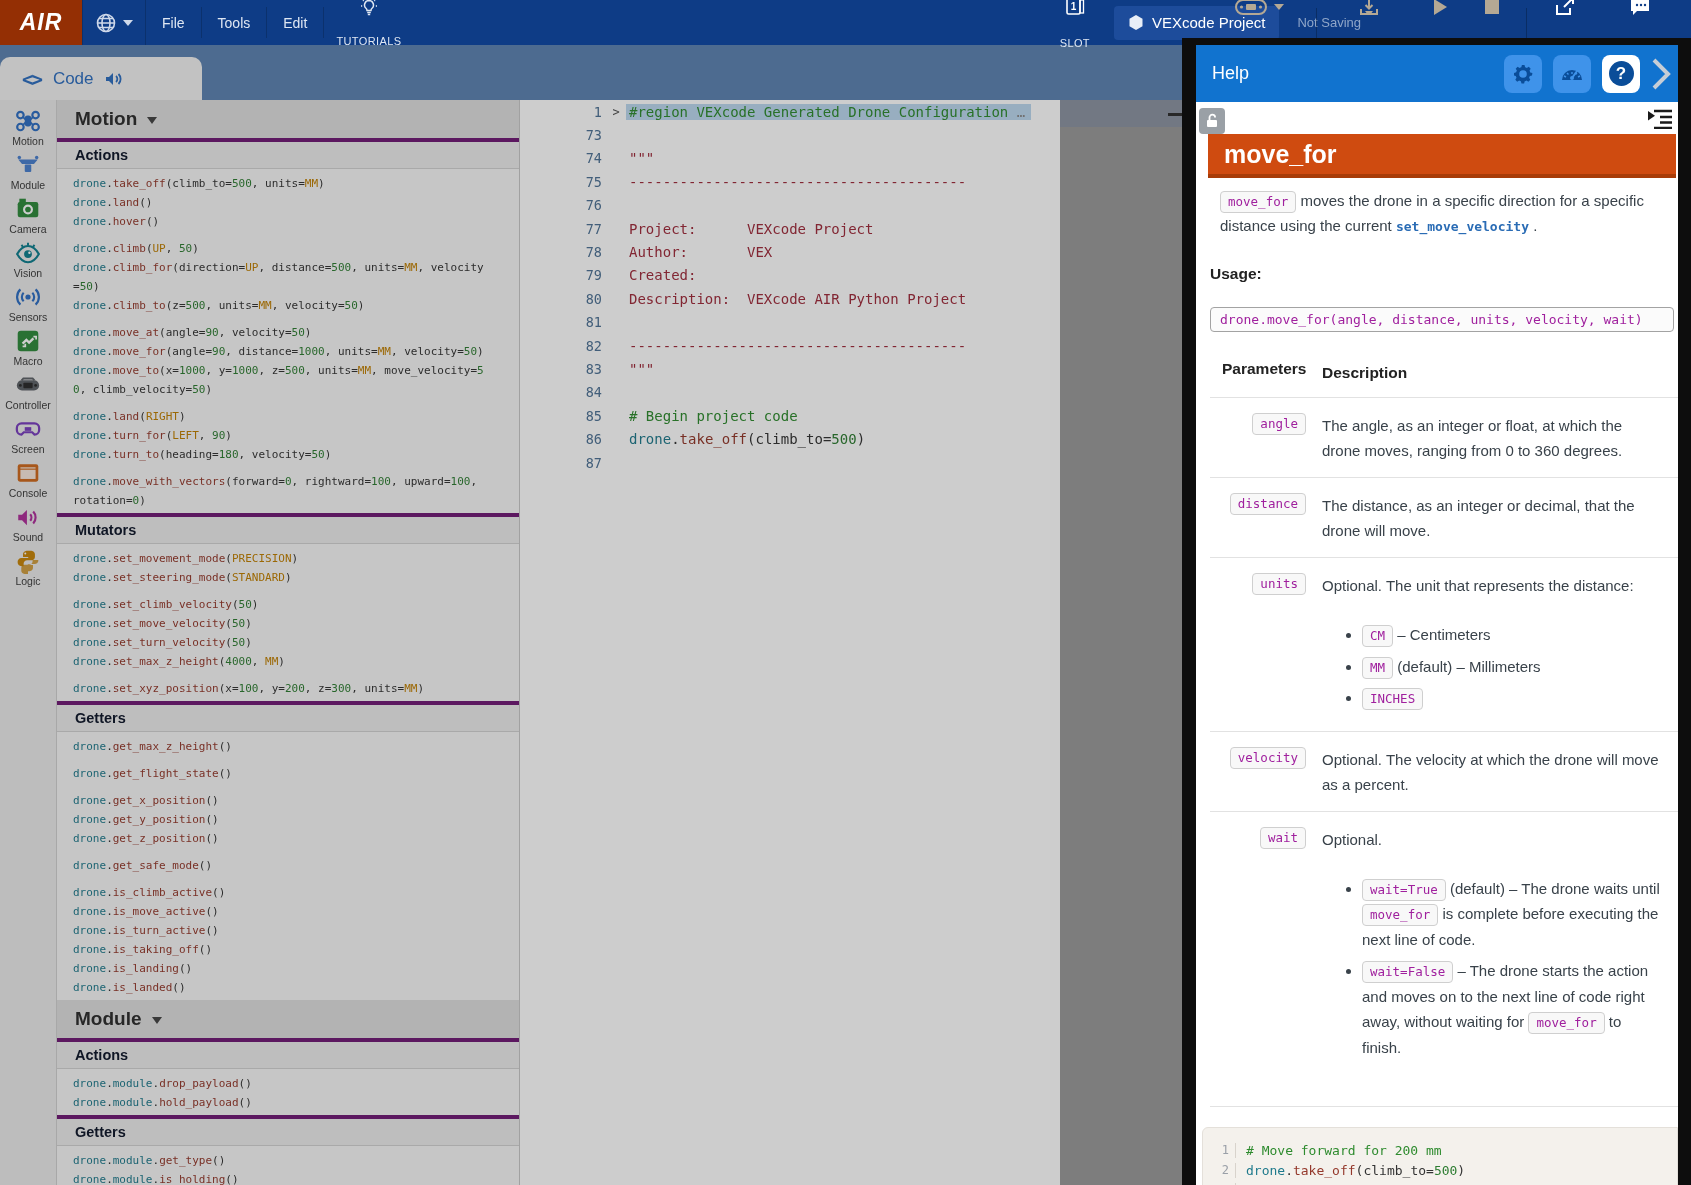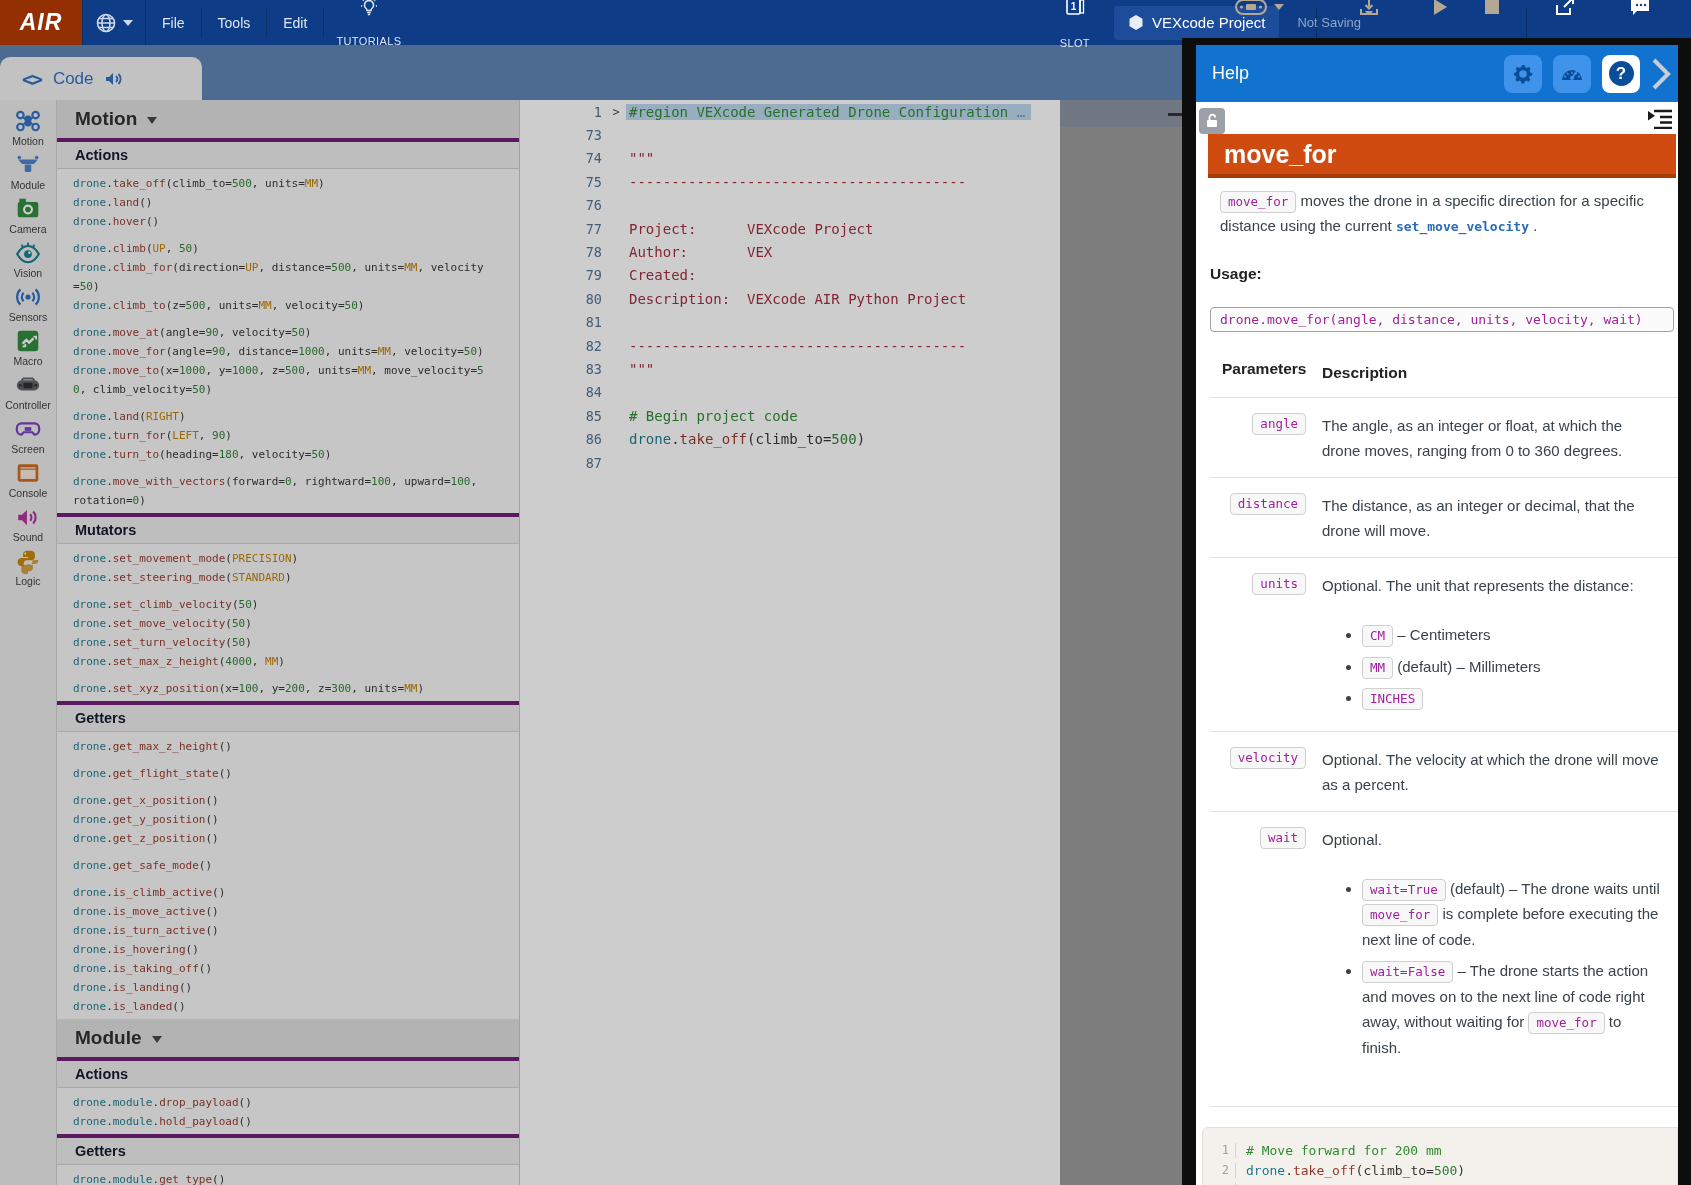--- a/index.html
+++ b/index.html
@@ -412,21 +412,20 @@
       <div class="cmd-row"><span class="tk-o">drone</span><span class="tk-p">.</span><span class="tk-f">get_y_position</span><span class="tk-p">()</span></div>
       <div class="cmd-row"><span class="tk-o">drone</span><span class="tk-p">.</span><span class="tk-f">get_z_position</span><span class="tk-p">()</span></div>
     </div>
     <div class="cmd-group">
       <div class="cmd-row"><span class="tk-o">drone</span><span class="tk-p">.</span><span class="tk-f">get_safe_mode</span><span class="tk-p">()</span></div>
     </div>
     <div class="cmd-group">
       <div class="cmd-row"><span class="tk-o">drone</span><span class="tk-p">.</span><span class="tk-f">is_climb_active</span><span class="tk-p">()</span></div>
       <div class="cmd-row"><span class="tk-o">drone</span><span class="tk-p">.</span><span class="tk-f">is_move_active</span><span class="tk-p">()</span></div>
       <div class="cmd-row"><span class="tk-o">drone</span><span class="tk-p">.</span><span class="tk-f">is_turn_active</span><span class="tk-p">()</span></div>
-      <div class="cmd-row"><span class="tk-o">drone</span><span class="tk-p">.</span><span class="tk-f">is_hovering</span><span class="tk-p">()</span></div>
       <div class="cmd-row"><span class="tk-o">drone</span><span class="tk-p">.</span><span class="tk-f">is_taking_off</span><span class="tk-p">()</span></div>
       <div class="cmd-row"><span class="tk-o">drone</span><span class="tk-p">.</span><span class="tk-f">is_landing</span><span class="tk-p">()</span></div>
       <div class="cmd-row"><span class="tk-o">drone</span><span class="tk-p">.</span><span class="tk-f">is_landed</span><span class="tk-p">()</span></div>
     </div>
     <div class="sec-header">
       <span>Module</span>
       <span class="scaret"></span>
     </div>
     <div class="sub-header">Actions</div>
     <div class="cmd-group">

